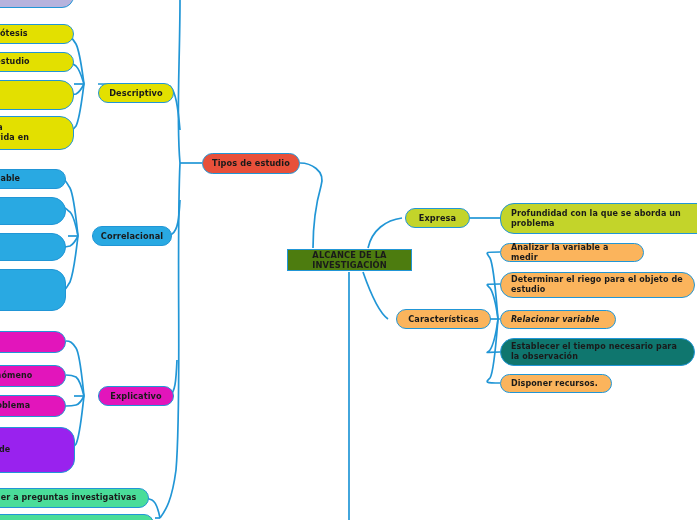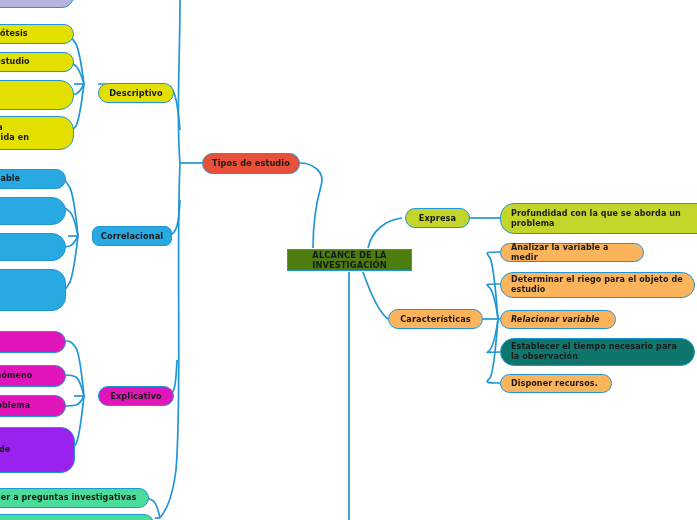--- a/index.html
+++ b/index.html
@@ -109,29 +109,29 @@
   </div>
 
   <div class="node center-label" style="left:202px; top:153px; width:98px; height:21px; font-size:8.2px; padding:0 6px; background:#e8503a;">
     <span>Tipos de estudio</span>
   </div>
 
   <div class="node center-label" style="left:405px; top:208px; width:65px; height:20px; font-size:8.2px; padding:0 6px; background:#c3d42a;">
     <span>Expresa</span>
   </div>
 
-  <div class="node center-label" style="left:388px; top:309px; width:95px; height:20px; font-size:8.2px; padding:0 6px; background:#fbb45c;">
+  <div class="node center-label" style="left:396px; top:309px; width:95px; height:20px; font-size:8.2px; padding:0 6px; background:#fbb45c;">
     <span>Características</span>
   </div>
 
   <div class="node center-label" style="left:98px; top:74px; width:76px; height:20px; font-size:8.2px; padding:0 5px; background:#e3e000;margin-top:9px;">
     <span>Descriptivo</span>
   </div>
 
-  <div class="node center-label" style="left:92px; top:226px; width:80px; height:20px; font-size:8.2px; padding:0 5px; background:#29a9e2;border-radius:7px;">
+  <div class="node center-label" style="left:92px; top:226px; width:80px; height:20px; font-size:8.2px; padding:0 5px; background:#29a9e2;">
     <span>Correlacional</span>
   </div>
 
   <div class="node center-label" style="left:98px; top:386px; width:76px; height:20px; font-size:8.2px; padding:0 5px; background:#e215bb;">
     <span>Explicativo</span>
   </div>
 
   <div class="node left-label" style="left:-60px; top:-16px; width:134px; height:24px; font-size:8px; padding:0 8px; background:#b6b3dd;">
     <span></span>
   </div>

